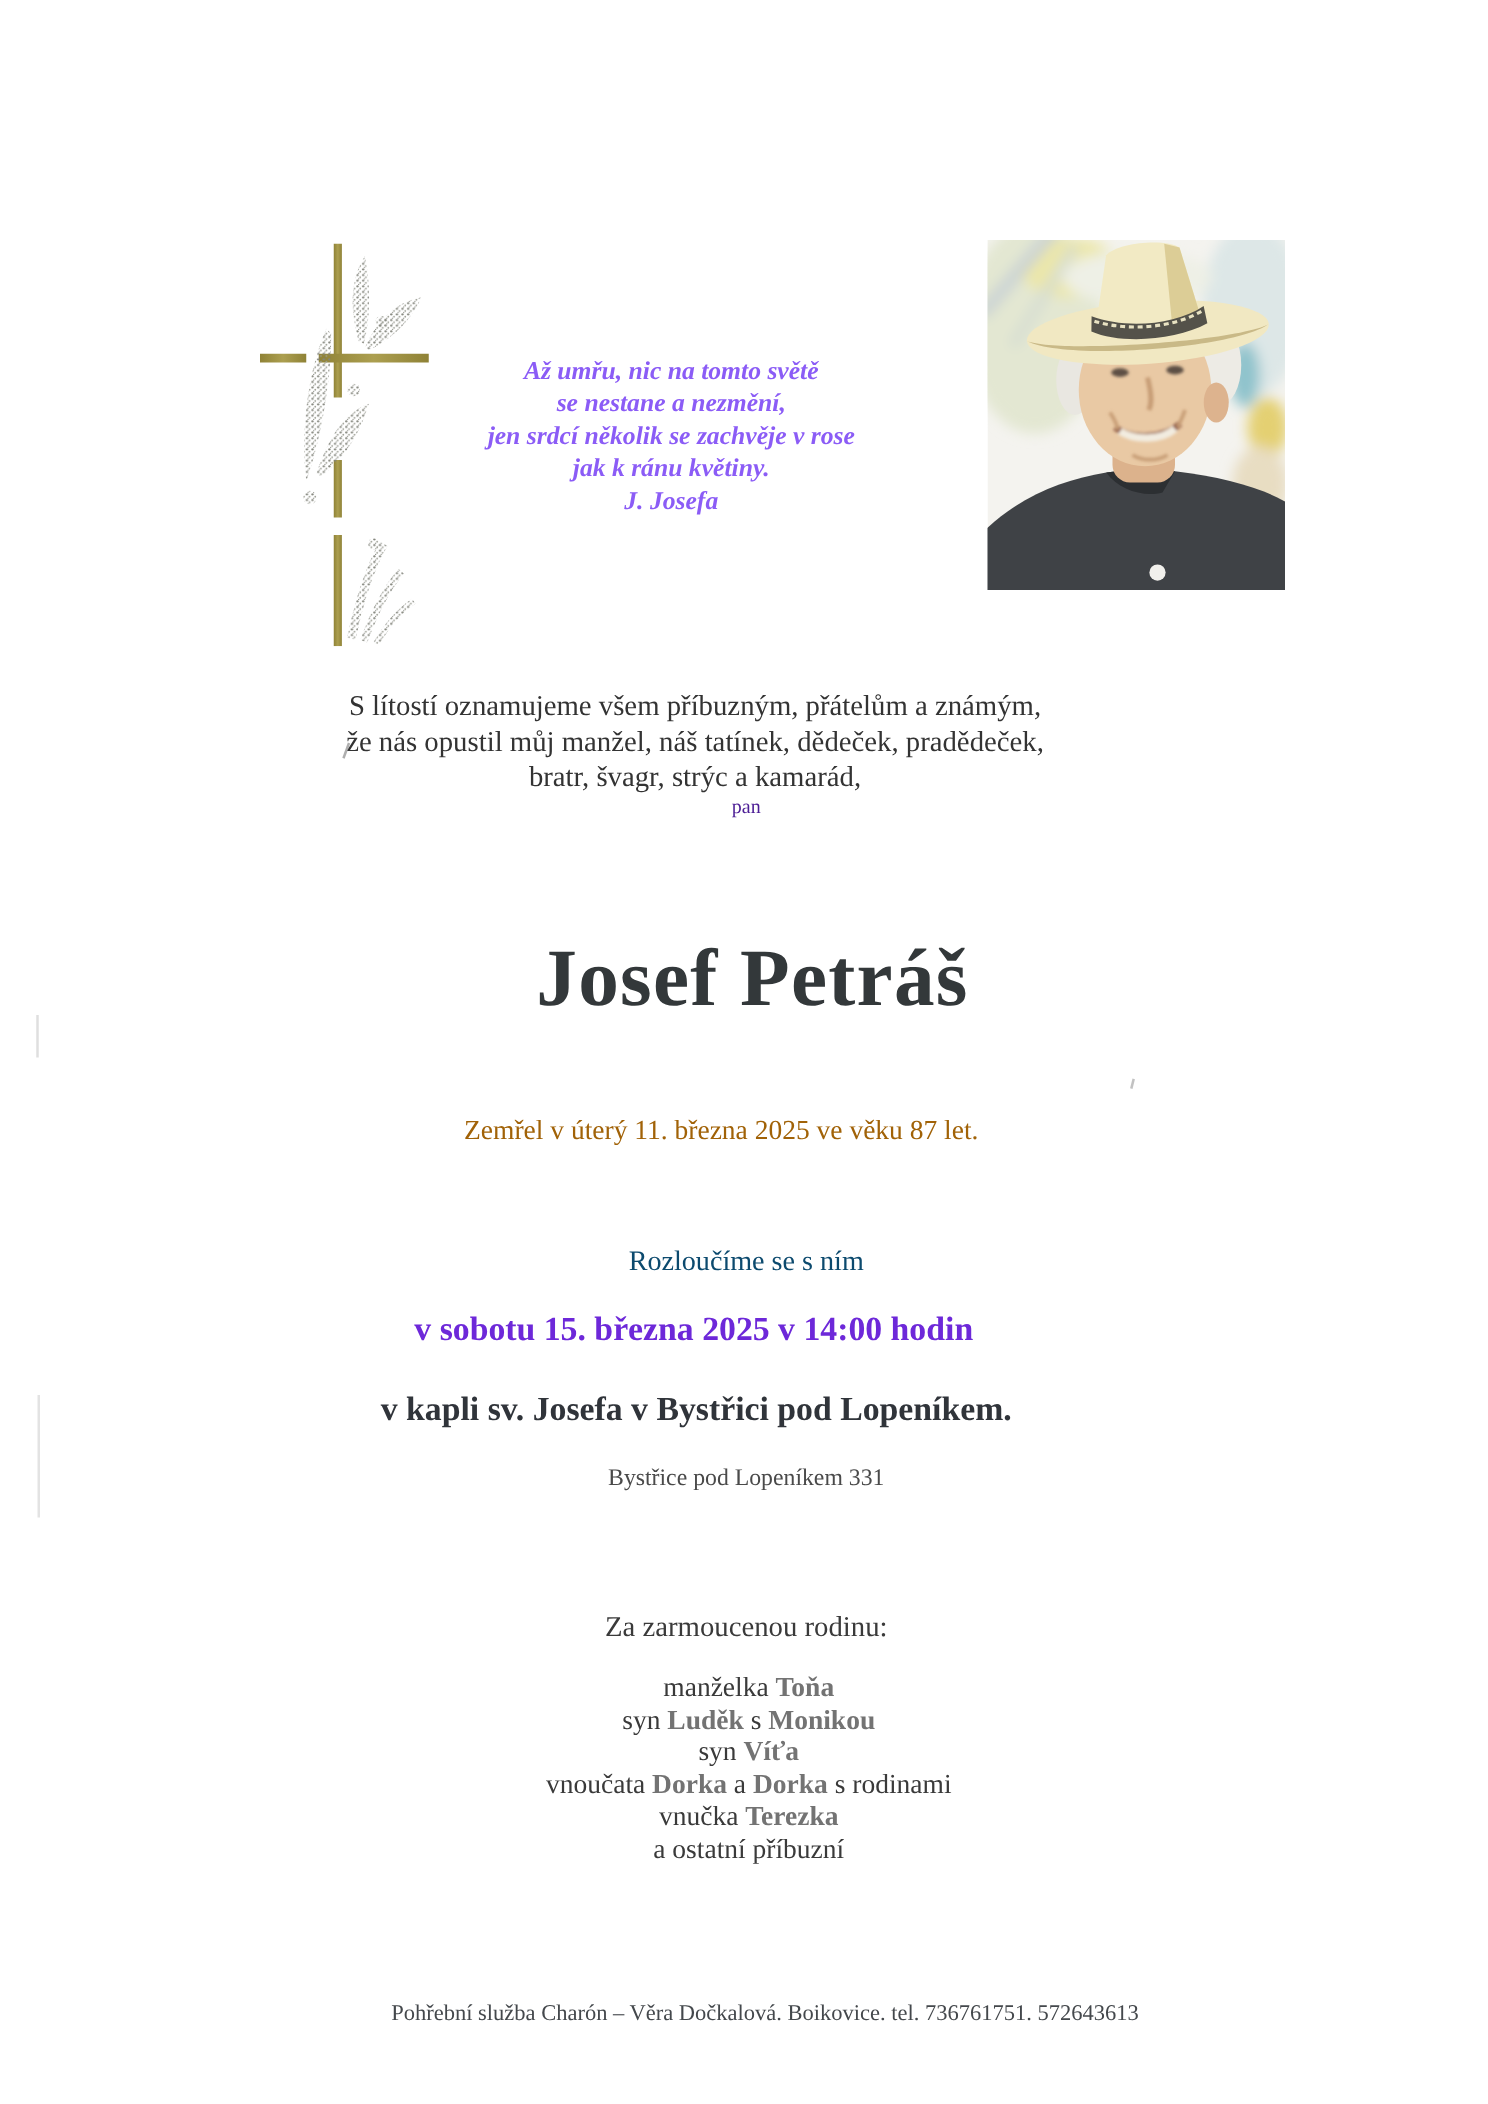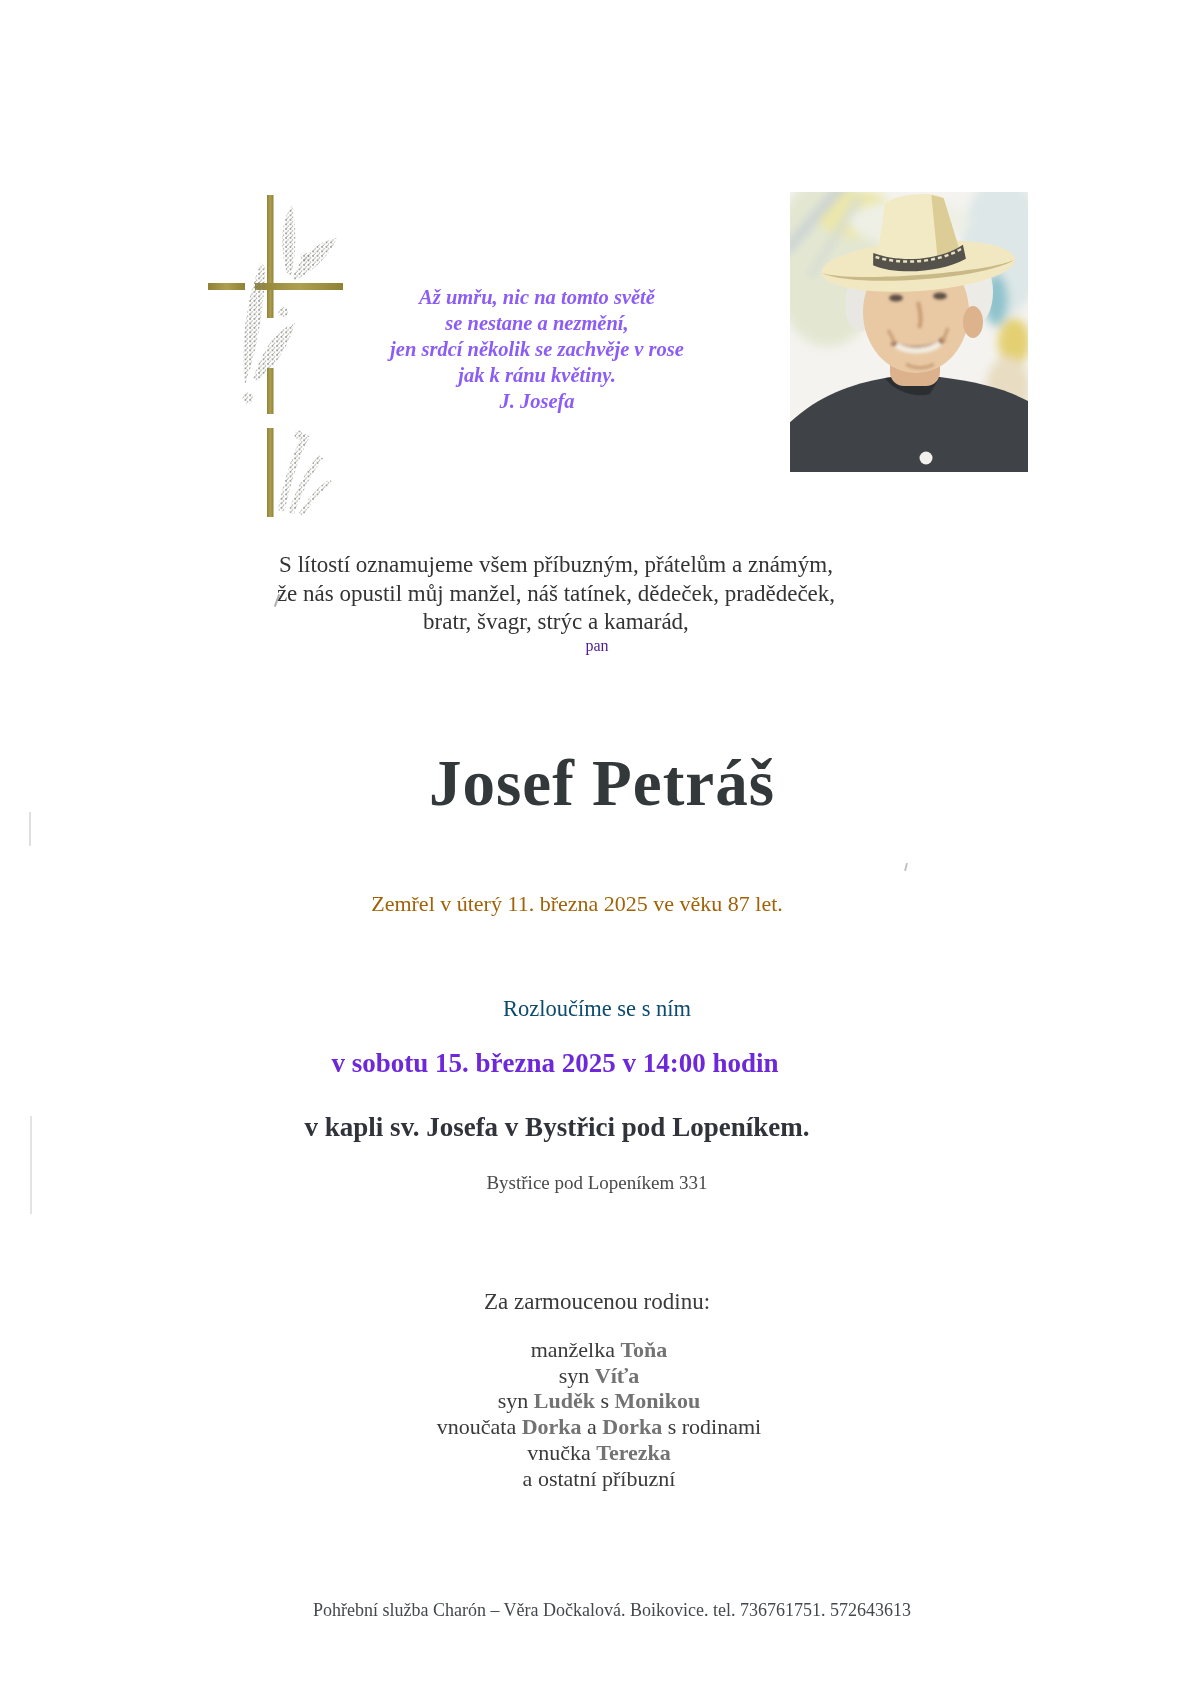--- a/index.html
+++ b/index.html
@@ -167,22 +167,22 @@
 <div class="abs centered death-line">Zemřel v úterý 11. března 2025 ve věku 87 let.</div>
 
 <div class="abs centered farewell-intro">Rozloučíme se s ním</div>
 <div class="abs centered farewell-dt">v sobotu 15. března 2025 v 14:00 hodin</div>
 <div class="abs centered farewell-loc">v kapli sv. Josefa v Bystřici pod Lopeníkem.</div>
 <div class="abs centered farewell-addr">Bystřice pod Lopeníkem 331</div>
 
 <div class="abs centered family-heading">Za zarmoucenou rodinu:</div>
 <div class="abs centered family-list">
   <div><span>manželka </span><b>Toňa</b></div>
+  <div><span>syn </span><b>Luděk</b><span> s </span><b>Monikou</b></div>
   <div><span>syn </span><b>Víťa</b></div>
-  <div><span>syn </span><b>Luděk</b><span> s </span><b>Monikou</b></div>
   <div><span>vnoučata </span><b>Dorka</b><span> a </span><b>Dorka</b><span> s rodinami</span></div>
   <div><span>vnučka </span><b>Terezka</b></div>
   <div><span>a ostatní příbuzní</span></div>
 </div>
 
 <div class="abs centered footer">Pohřební služba Charón – Věra Dočkalová. Boikovice. tel. 736761751. 572643613</div>
 
 <div class="artifact artifact-line1"></div>
 <div class="artifact artifact-line2"></div>
 <div class="artifact artifact-slash"></div>

